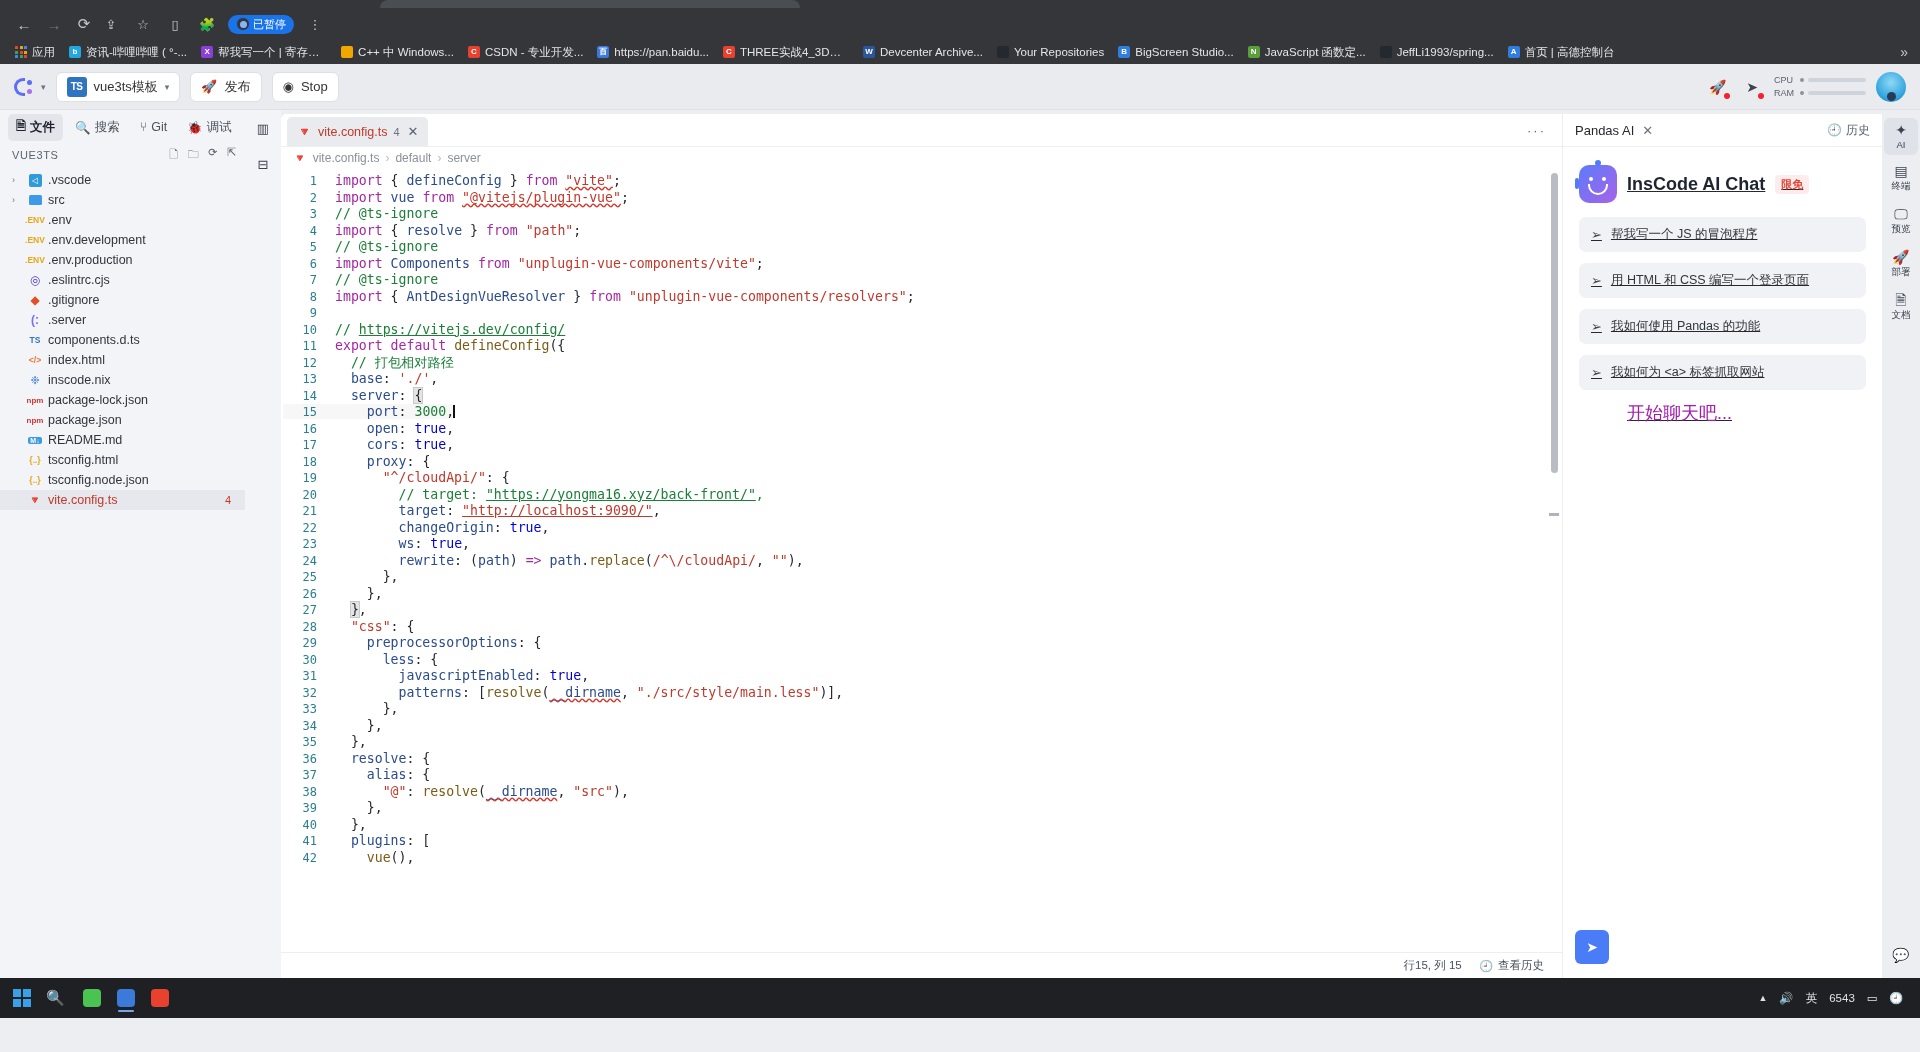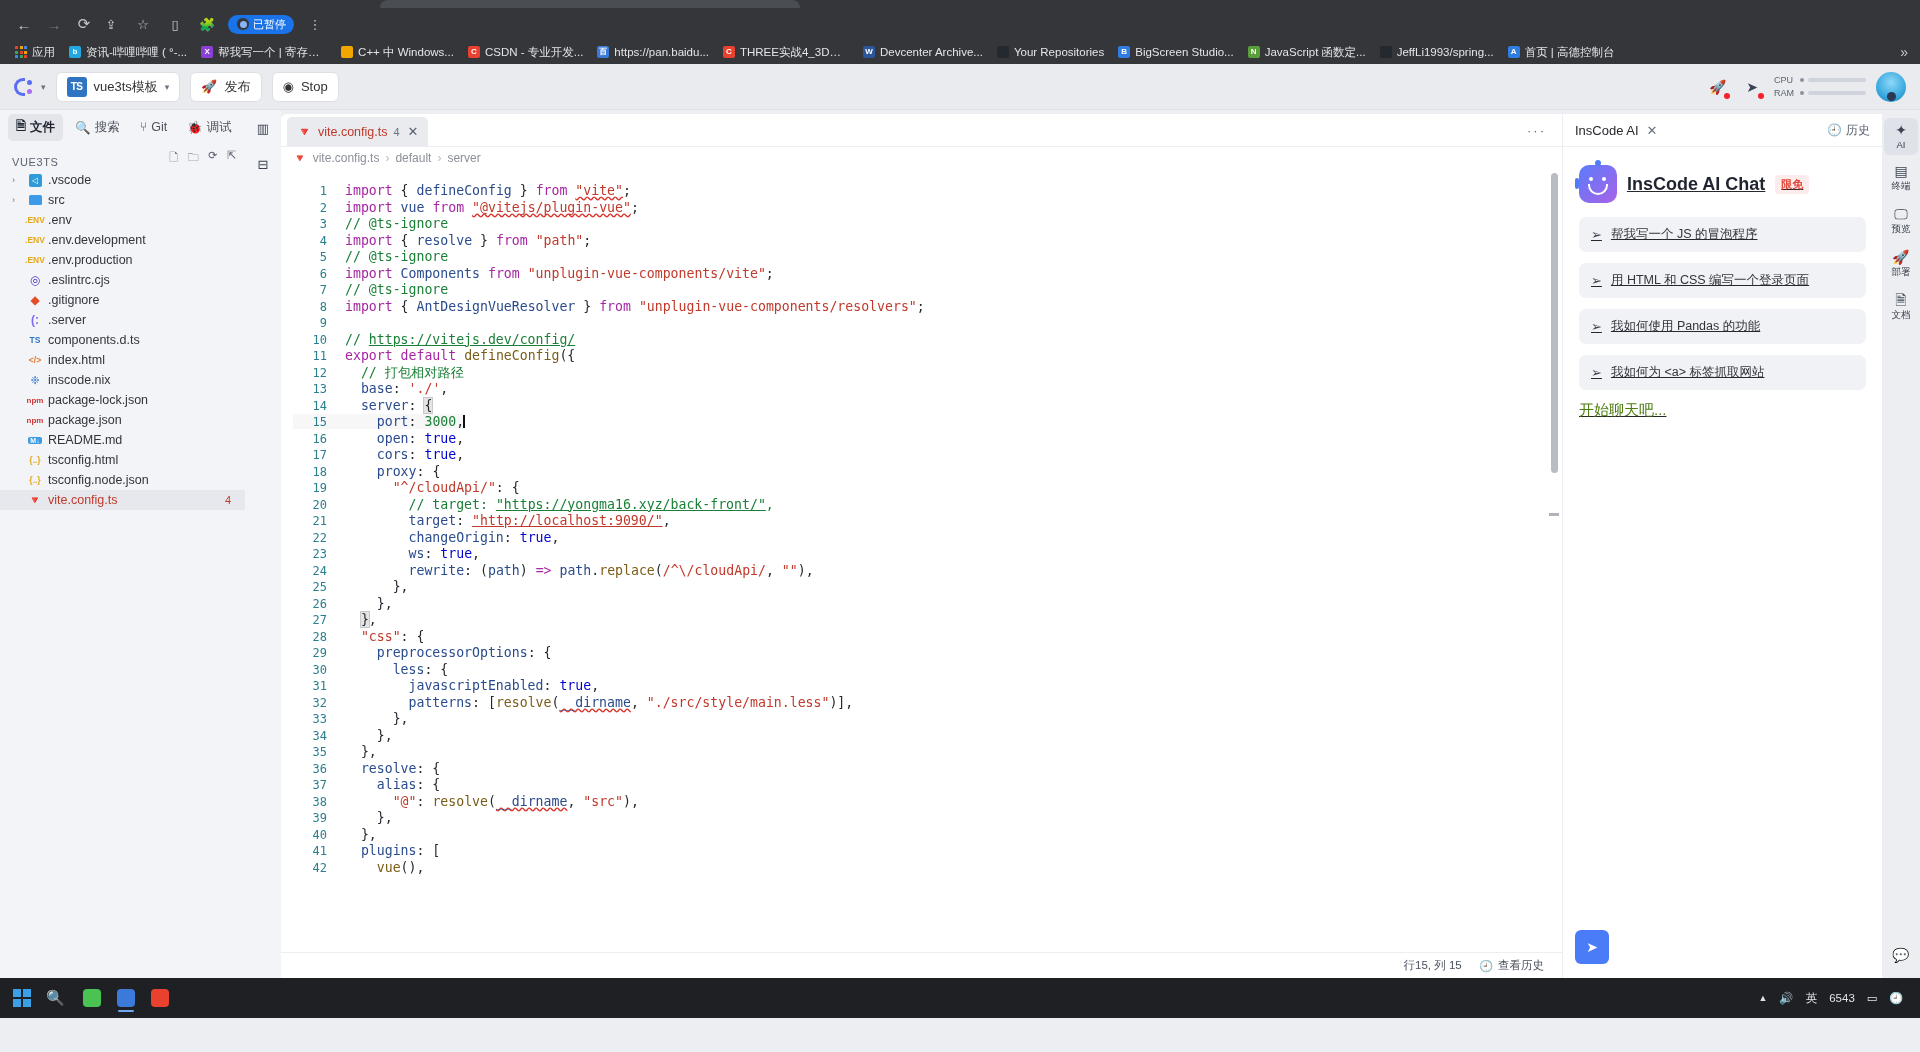--- a/index.html
+++ b/index.html
@@ -129,21 +129,21 @@
   #side-tabs {
     height: 32px; display: flex; align-items: center; gap: 4px; padding: 4px 6px 2px 8px;
     font-size: 12.5px; color: #4a505c;
   }
   .side-tab {
     display: flex; align-items: center; gap: 4px; padding: 3px 8px; border-radius: 5px;
     white-space: nowrap;
   }
   .side-tab.active { background: #e3e5ea; color: #1f2430; font-weight: 600; }
   #explorer-head {
-    height: 26px; display: flex; align-items: flex-end; padding: 0 8px 0 12px;
+    height: 26px; display: flex; align-items: center; padding: 0 8px 0 12px;
     font-size: 11px; color: #5b6270; letter-spacing: 0.6px;
   }
   #explorer-head .actions { margin-left: auto; display: flex; gap: 9px; color: #5b6270; }
   #filetree { flex: 1; overflow: hidden; padding-top: 2px; }
   .node {
     height: 20px; display: flex; align-items: center; gap: 5px; font-size: 12.5px;
     color: #30343c; padding-left: 12px; white-space: nowrap;
   }
   .node.selected { background: #e6e8ed; color: #c0392b; }
   .node .chev { width: 10px; font-size: 9px; color: #6b7280; flex: 0 0 auto; }
@@ -184,21 +184,21 @@
   #tabbar .more { margin-left: auto; align-self: center; padding: 0 16px; color: #5b6270; letter-spacing: 2px; }
   #breadcrumb {
     height: 22px; display: flex; align-items: center; gap: 6px; padding-left: 12px;
     font-size: 12px; color: #8b9099;
   }
   #breadcrumb .sep { color: #b6bac1; }
   #code-area { flex: 1; position: relative; overflow: hidden; display: flex; }
   .code-scroll { flex: 1; position: relative; overflow: hidden; }
   pre.code {
     font-family: "DejaVu Sans Mono", "Liberation Mono", monospace;
-    font-size: 13.2px; line-height: 15.5px; margin: 12px; padding: 2px 0 0 0;
+    font-size: 13.2px; line-height: 15.5px; margin: 2px; padding: 2px 0 0 0;
     white-space: pre; color: #24292f;
   }
   pre.code .ln {
     display: inline-block; width: 34px; text-align: right; margin-right: 18px;
     color: #2a7f8e; font-size: 12px;
   }
   .hl-line { background: #f7f7f7; }
   .kw   { color: #a626a4; }
   .kw2  { color: #0000d0; }
   .str  { color: #c0392b; }
@@ -262,21 +262,21 @@
   .free-badge {
     background: #fdecec; color: #e0483b; font-size: 11px; padding: 2px 6px;
     border-radius: 4px; font-weight: 600;
   }
   #ai-intro { font-size: 12.5px; color: #5b6270; line-height: 20px; margin-bottom: 14px; }
   .sugg {
     display: flex; align-items: center; gap: 9px; background: #f1f2f5; border-radius: 7px;
     padding: 9px 12px; font-size: 12.5px; color: #30343c; margin-bottom: 11px;
   }
   .sugg .send-ico { color: #3b4250; font-size: 13px; flex: 0 0 auto; }
-  #ai-start { font-size: 15px; color: #4d7c0f; margin-top: 4px; }
+  #ai-start { font-size: 18px; color: #a21caf; margin-top: 4px; margin-left: 48px; }
   #ai-input-wrap { padding: 10px 12px 14px 12px; display: flex; align-items: center; gap: 8px; }
   #ai-input {
     flex: 1; height: 34px; border: 1px solid #dcdfe4; border-radius: 6px;
     padding: 0 10px; font-size: 12.5px; color: #8b9099;
     font-family: "Liberation Sans", sans-serif; background: #fff;
   }
   #ai-send {
     width: 34px; height: 34px; border-radius: 6px; background: #4a7cf7; color: #fff;
     display: flex; align-items: center; justify-content: center; font-size: 14px; border: none;
   }
@@ -690,21 +690,21 @@
       <span class="item">行15, 列 15</span>
       <span class="item">
         <span>🕘</span>
         <span>查看历史</span>
       </span>
     </div>
   </div>
 
   <div id="ai-panel">
     <div id="ai-head">
-      <span>InsCode AI</span>
+      <span>Pandas AI</span>
       <span class="x">✕</span>
       <span class="hist">
         <span>🕘</span>
         <span>历史</span>
       </span>
     </div>
 
     <div id="ai-body">
       <div id="ai-title-row">
         <span class="bot">

